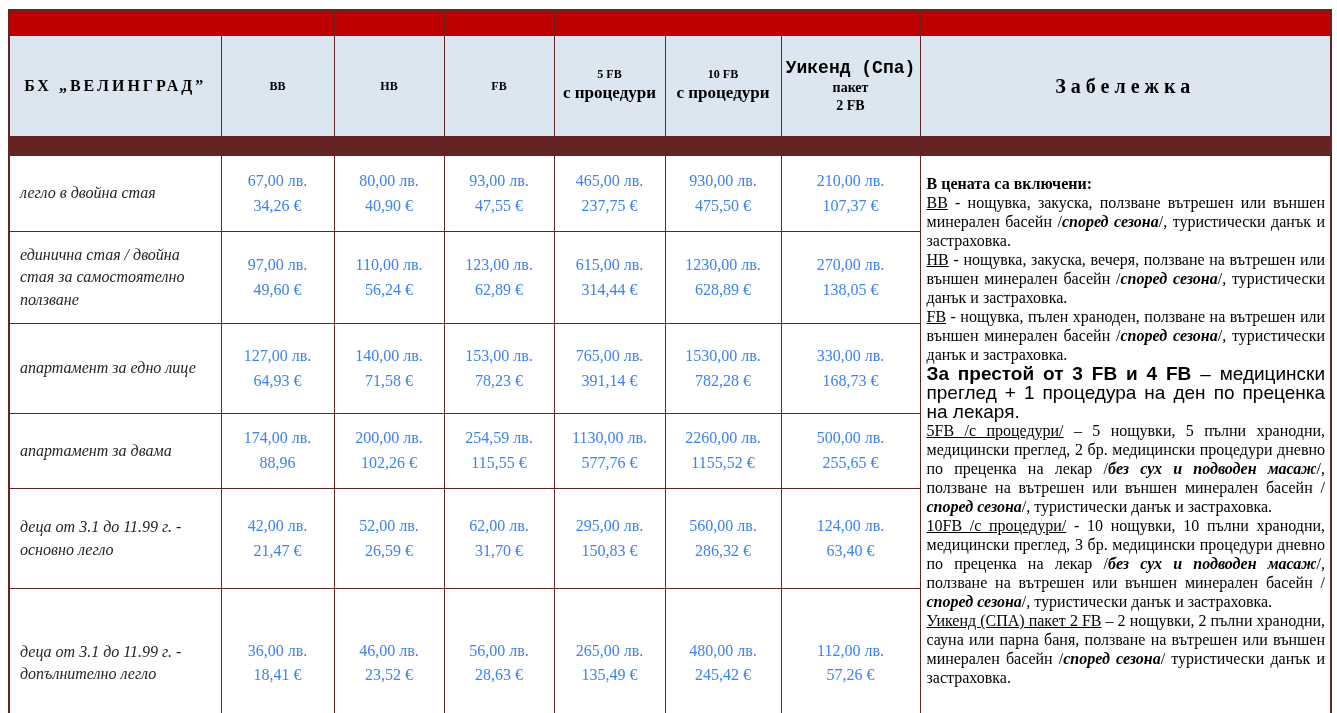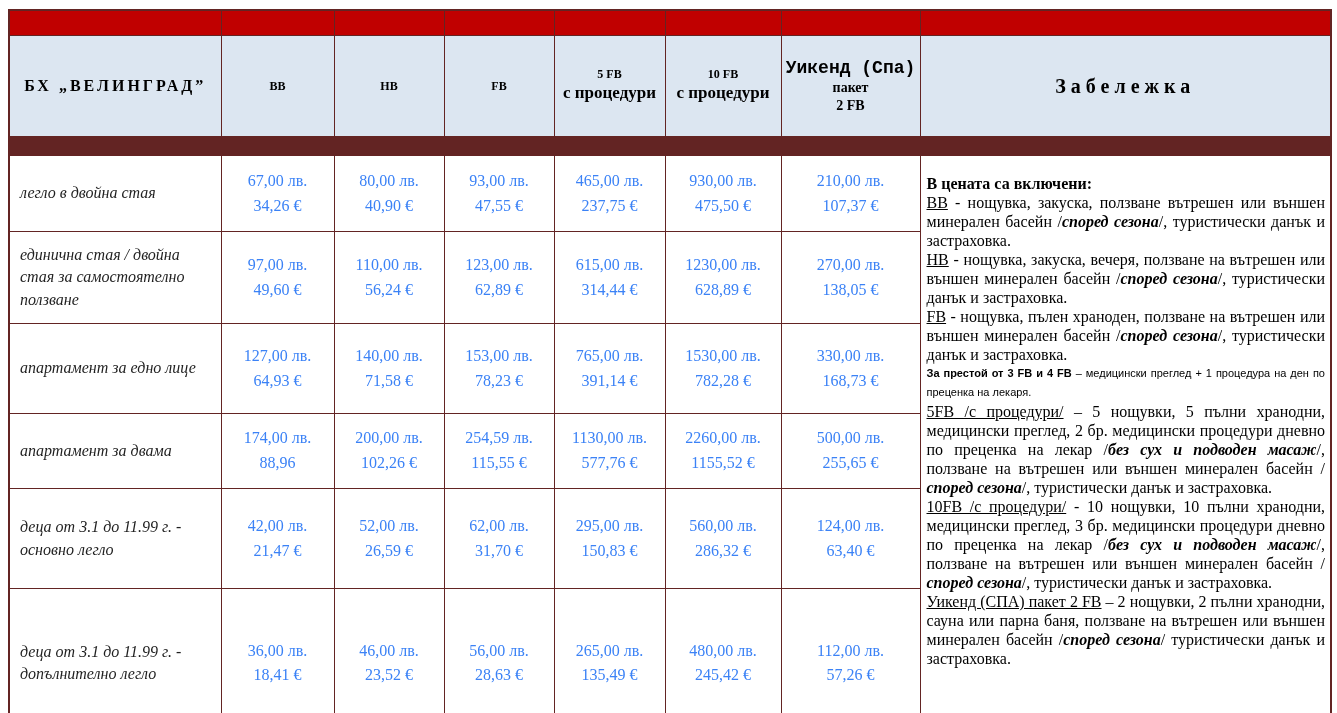--- a/index.html
+++ b/index.html
@@ -61,21 +61,21 @@
     padding:18px 5px 2px 6px;
     font-size:16px;
     line-height:19px;
     color:#000000;
   }
   .note-p{margin:0;}
   .note-p span.b{font-weight:bold;}
   .note-p span.bu{font-weight:normal;text-decoration:underline;}
   .note-p span.bi{font-weight:bold;font-style:italic;}
   .note-p span.n{}
-  .note-p.sans{font-family:"Liberation Sans",sans-serif;font-size:11px;}
+  .note-p.sans{font-family:"Liberation Sans",sans-serif;font-size:19px;}
   .note-p span.sb{font-weight:bold;}
   .note-p span.sn{}
 </style>
 </head>
 <body>
 
 <div class="page">
   <table class="price-table">
     <colgroup>
       <col style="width:212px">

